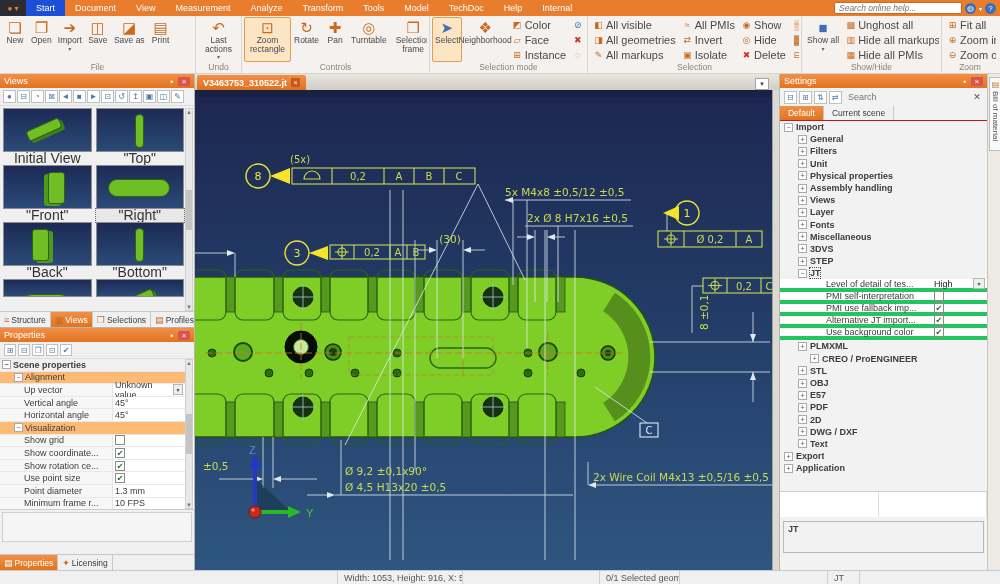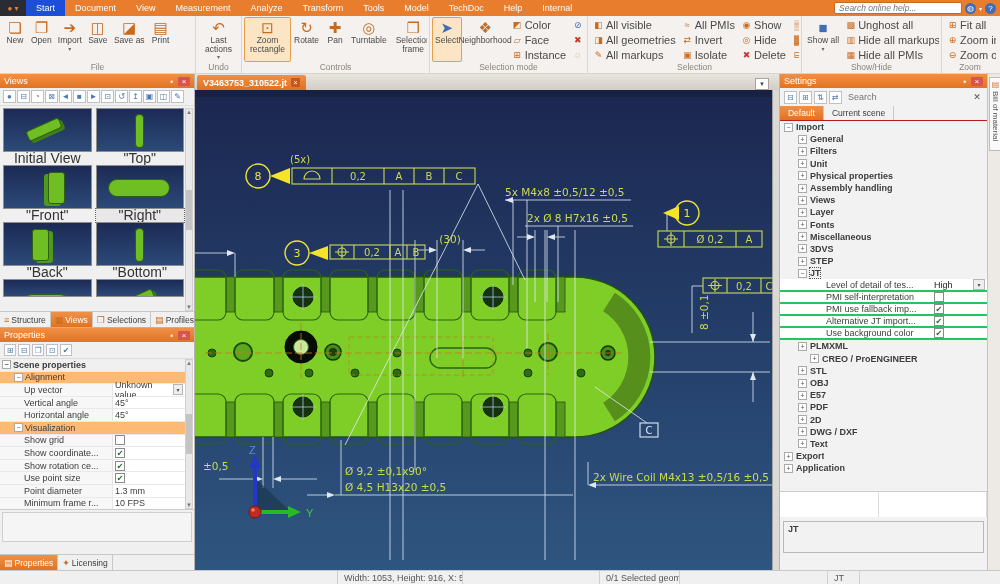--- a/index.html
+++ b/index.html
@@ -96,21 +96,21 @@
   .ssearch { flex:1; height:13px; border:none; background:transparent; font-size:9px; color:#777; padding:0 4px; }
   .sclose { width:12px; text-align:center; color:#555; font-size:9px; }
   .stabs { height:15px; display:flex; border-bottom:1px solid #b91c1c; }
   .stab { padding:0 8px; font-size:8.5px; display:flex; align-items:center; border-right:1px solid #c8c8c8; }
   .stab.active { background:linear-gradient(180deg,#f09048,#e2731f); color:#fff; }
   .stree { height:370px; overflow:hidden; }
   .srow { display:flex; align-items:center; height:12.2px; font-size:9px; }
   .srow .sexp { width:9px; height:9px; margin-right:3px; font-size:7px; line-height:8px; text-align:center; color:#555; border:1px solid #aaa; background:#fff; flex:none; }
   .srow .sexp:empty { visibility:hidden; border:none; }
   .srow .slbl { font-weight:bold; white-space:nowrap; overflow:hidden; }
-  .srow.set { background:#fff; border-bottom:2px solid #22c55e; }
+  .srow.set { background:#fff; border-bottom:4px solid #22c55e; }
   .srow.set .slbl { font-weight:normal; width:108px; flex:none; }
   .slbl.focus { outline:1px dotted #555; }
   .sval { font-size:9px; color:#222; }
   .sdrop { margin-left:auto; margin-right:2px; width:12px; height:11px; border:1px solid #b6b6b6; background:#eee; font-size:6px; line-height:10px; text-align:center; color:#555; }
   .sfilter { height:26px; display:flex; border-top:1px solid #ccc; background:#fff; }
   .sfcell { border-right:1px solid #ddd; }
   .sdesc { height:32px; border:1px solid #b8b8b8; background:#f2f2f2; margin:4px 3px 2px 3px; font-size:9px; font-weight:bold; padding:2px 4px; }
 
   
   .vtabbar { height:16px; background:linear-gradient(180deg,#e8e4de,#d2cdc6); display:flex; align-items:flex-end; }

